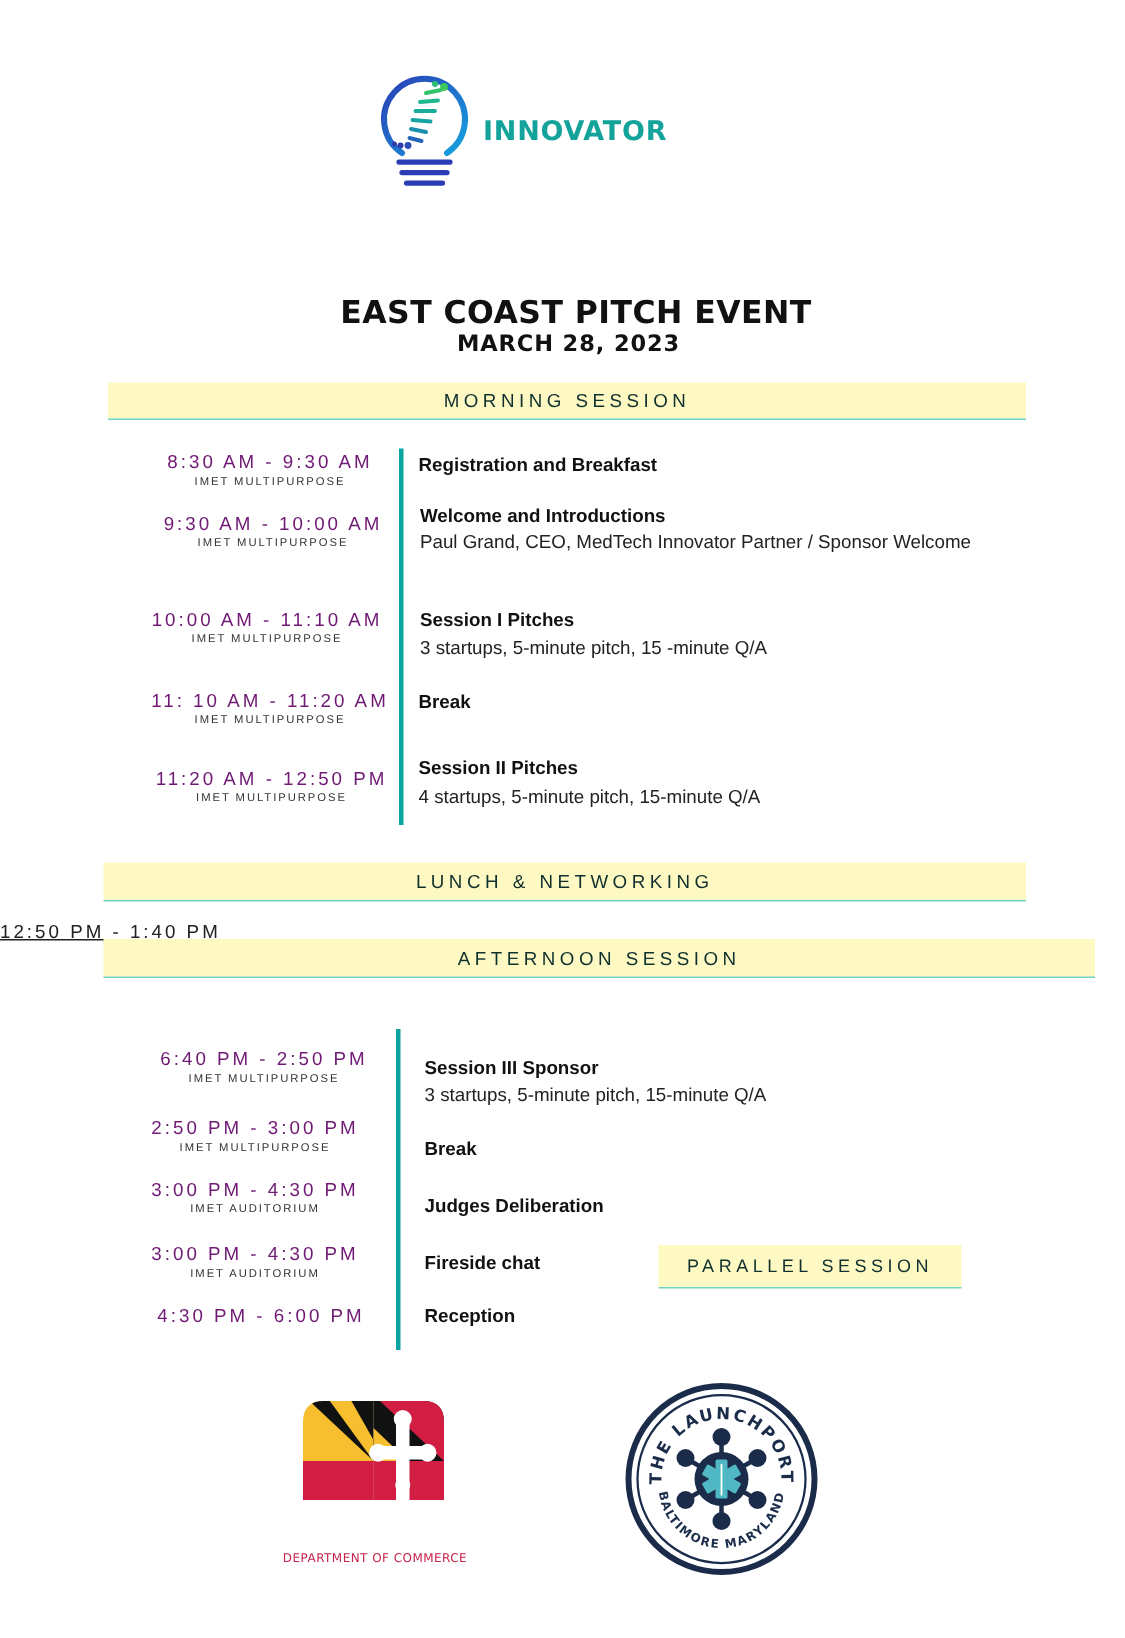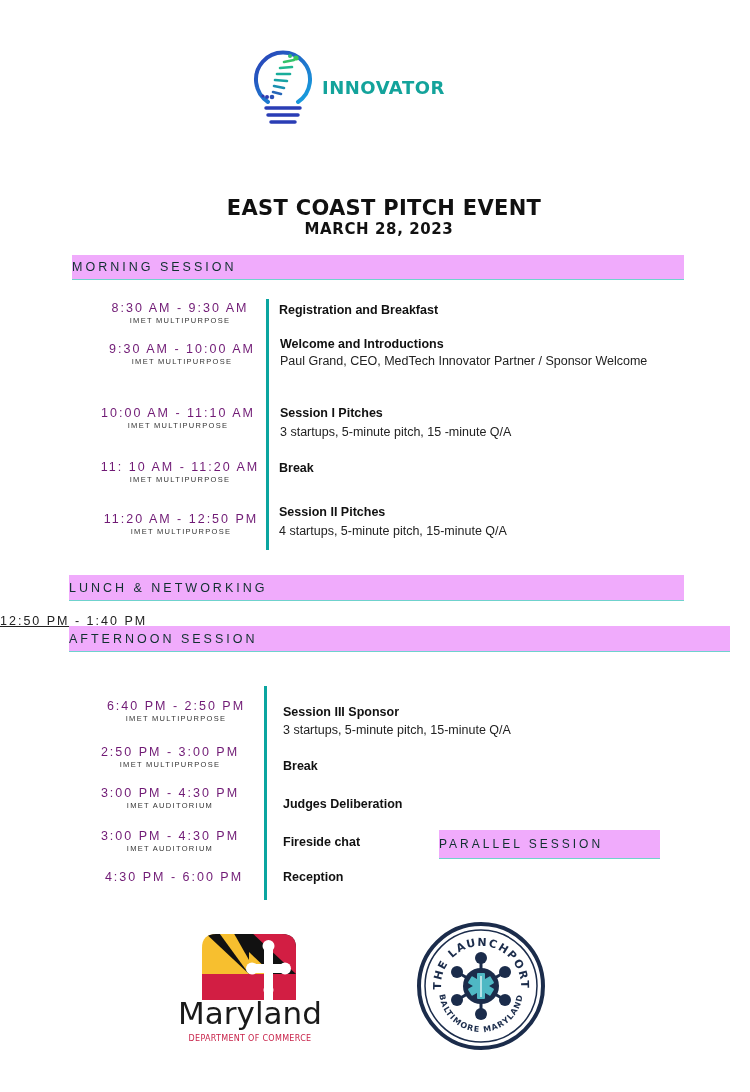--- a/index.html
+++ b/index.html
@@ -10,26 +10,26 @@
   .logo { left:250px; top:40px; width:270px; height:95px; }
   .logo-text { left:322px; top:76px; line-height:1; color:#13a39b; font-family:"DejaVu Sans", sans-serif; }
   .logo-text .l1 { font-size:23px; letter-spacing:0.5px; }
   .logo-text .l2 { font-size:18px; font-weight:bold; margin-top:3px; letter-spacing:0.5px; }
   
   .title { left:0; width:768px; top:196px; text-align:center; font-family:"DejaVu Sans", sans-serif;
            font-weight:bold; font-size:21px; letter-spacing:0.3px; color:#111; }
   .subtitle { left:0; width:758px; top:220px; text-align:center; font-family:"DejaVu Sans", sans-serif;
            font-weight:bold; font-size:15px; letter-spacing:0.6px; color:#111; }
   
-  .bar { background:#f0abfc; color:#10302f; text-align:center; font-size:12.5px; letter-spacing:3px;
-         display:flex; align-items:center; border-bottom:1px solid #6fd2cd; }
+  .bar { background:#fef9c3; color:#10302f; text-align:center; font-size:12.5px; letter-spacing:3px;
+         display:flex; align-items:center; justify-content:center; border-bottom:1px solid #6fd2cd; }
   .bar-morning { left:72px; top:255px; width:612px; height:24px; }
   .bar-lunch { left:69px; top:575px; width:615px; height:25px; }
   .bar-afternoon { left:69px; top:626px; width:661px; height:25px; }
-  .bar-parallel { left:439px; top:830px; width:221px; height:28px; font-size:12px; }
+  .bar-parallel { left:439px; top:830px; width:202px; height:28px; font-size:12px; }
   .lunch-time { left:0; width:740px; top:614px; text-align:left; font-size:12.5px; letter-spacing:2px; color:#222;text-decoration:underline; }
   
   .vline { width:3px; background:#0aa5a0; }
   .vline-m { left:266px; top:299px; height:251px; }
   .vline-a { left:264px; top:686px; height:214px; }
   .time { text-align:center; width:180px; }
   .time .t { font-size:12.5px; letter-spacing:2px; color:#701a75; white-space:nowrap; }
   .time .loc { font-size:7.5px; letter-spacing:1.3px; color:#333; margin-top:1px; }
   .ev { white-space:nowrap; }
   .ev .h { font-size:12.5px; font-weight:bold; color:#111; }
@@ -197,21 +197,20 @@
     </g>
     <g fill="#ffffff">
       <rect x="92" y="16" width="9" height="54"></rect>
       <rect x="80" y="34" width="33" height="9"></rect>
       <circle cx="96.5" cy="16" r="6"></circle>
       <circle cx="80" cy="38.5" r="6"></circle>
       <circle cx="113" cy="38.5" r="6"></circle>
       <circle cx="96.5" cy="60" r="5"></circle>
     </g>
   </svg>
-  <div class="abs" style="left:0;top:68px;width:156px;text-align:center;font-family:'DejaVu Sans',sans-serif;font-size:31px;color:#1a1a1a;line-height:1;">Maryland</div>
   <div class="abs" style="left:0;top:104px;width:156px;text-align:center;font-family:'DejaVu Sans',sans-serif;font-size:8px;color:#c8234a;letter-spacing:0.3px;">DEPARTMENT OF COMMERCE</div>
 </div>
 
 <div class="abs lp">
   <svg width="132" height="132" viewBox="0 0 132 132">
     <defs>
       <path id="arcTop" d="M26 66 A40 40 0 0 1 106 66"></path>
       <path id="arcBot" d="M24 70 A42 42 0 0 0 108 70"></path>
     </defs>
     <circle cx="66" cy="66" r="62" fill="#fff" stroke="#1b2c4b" stroke-width="4"></circle>

